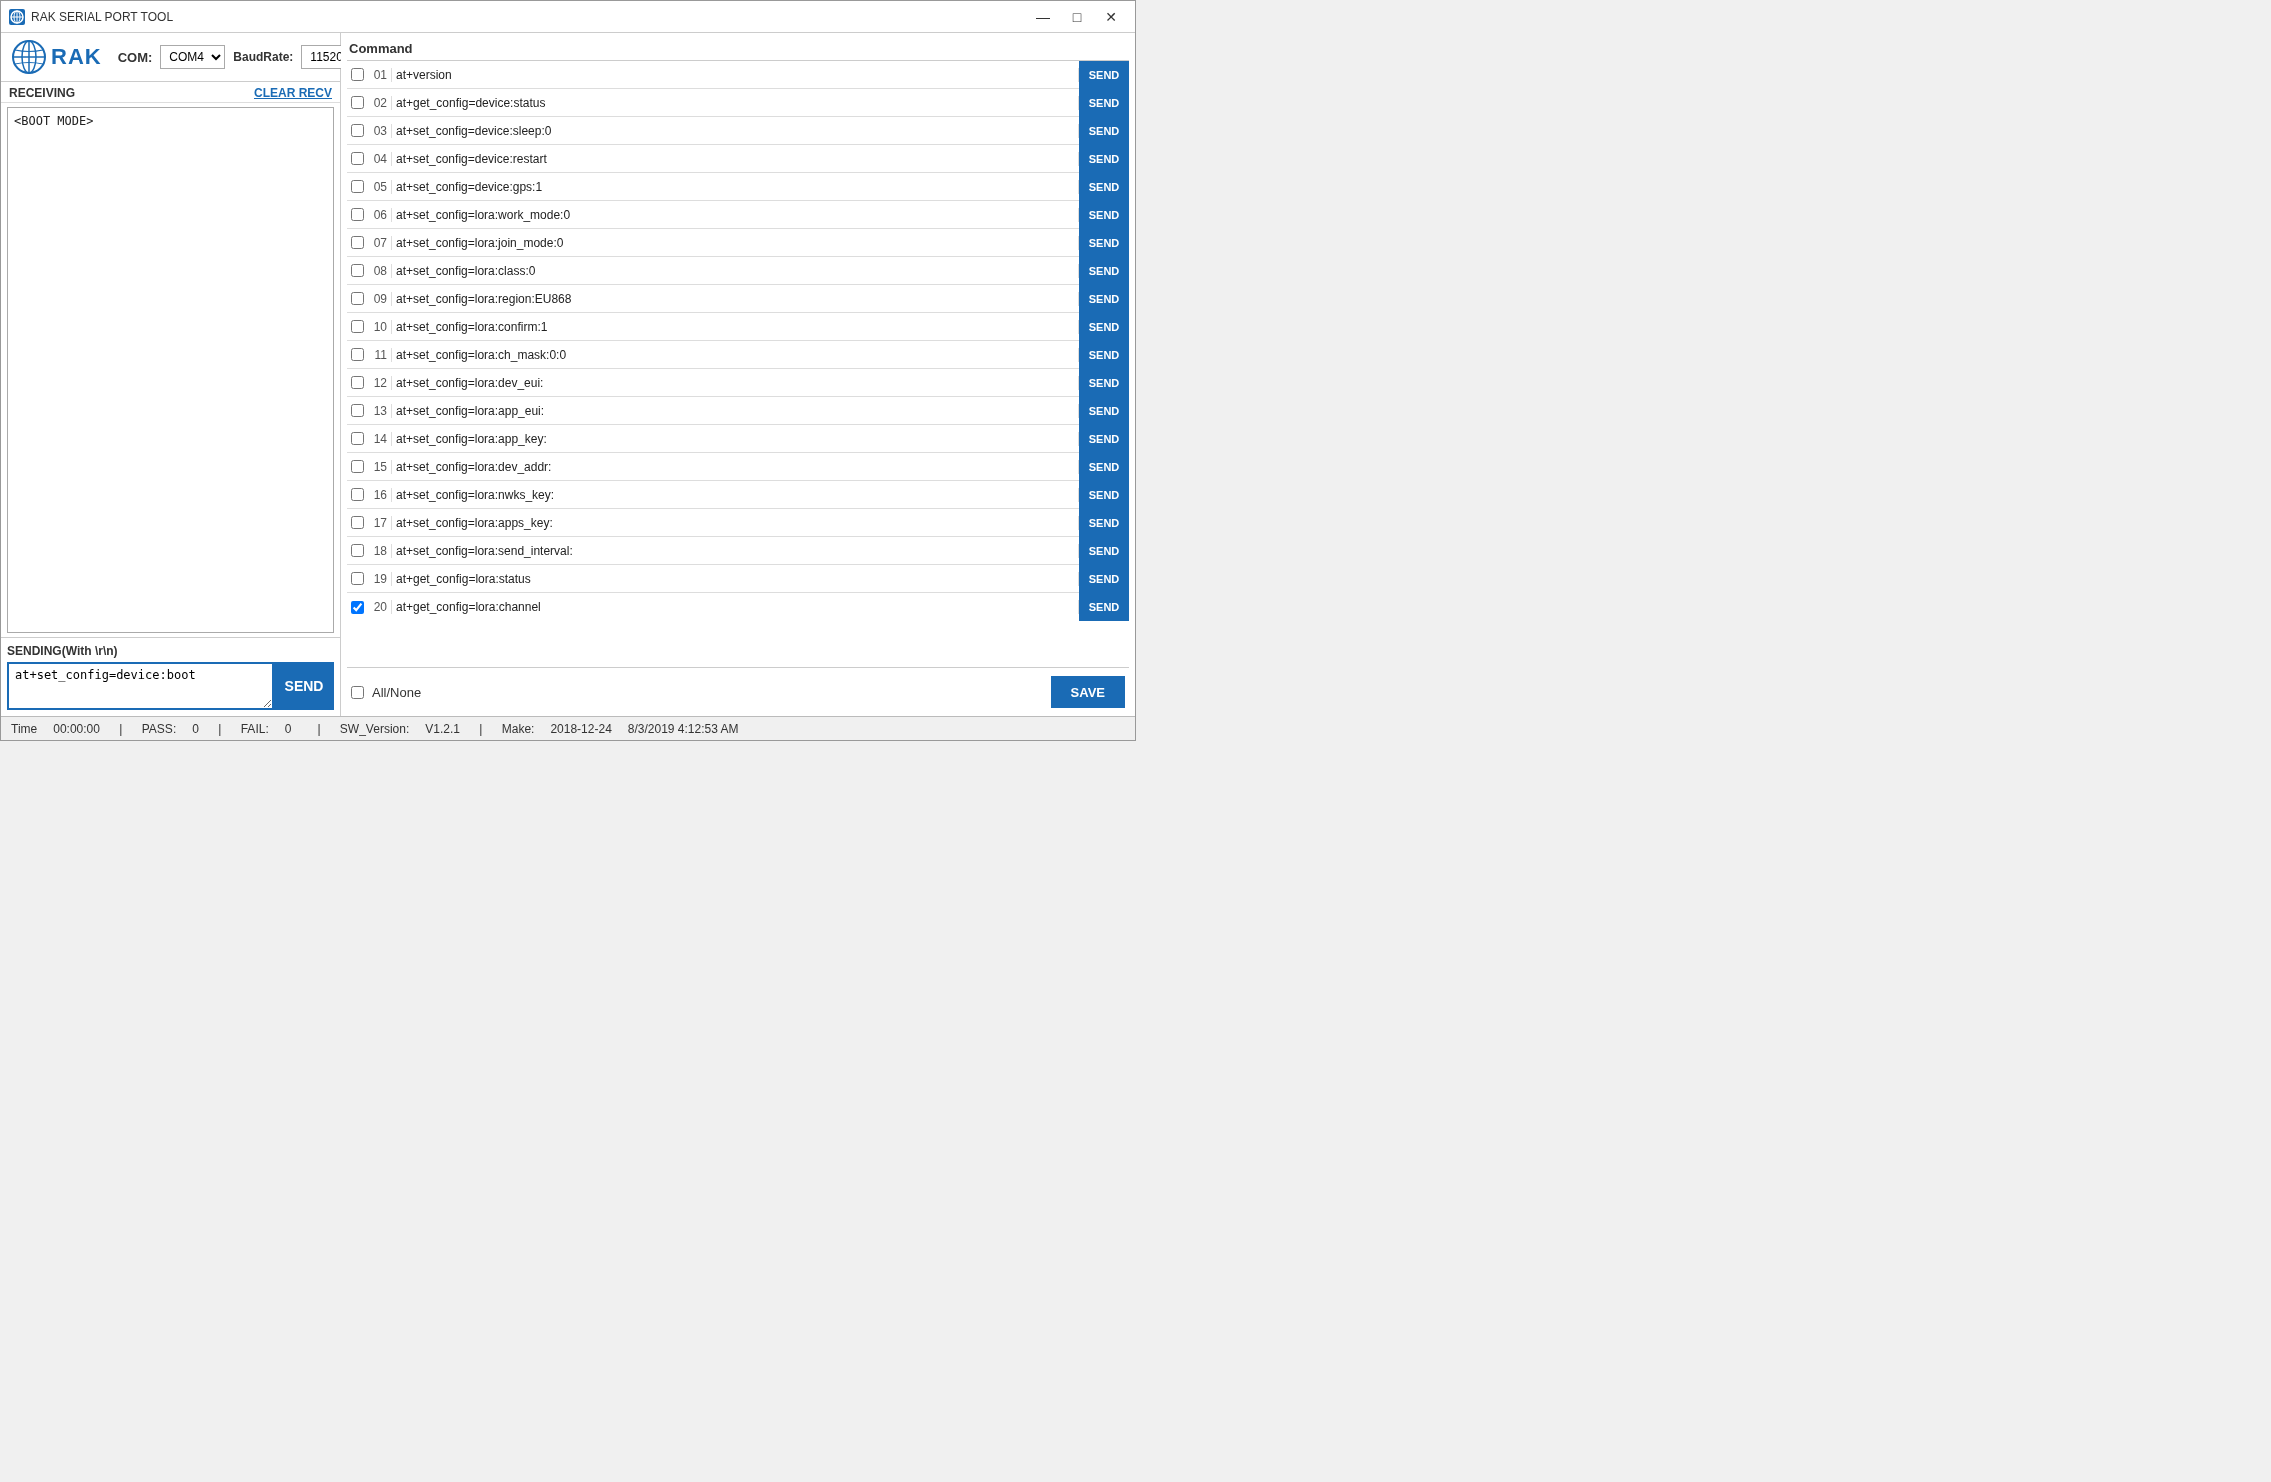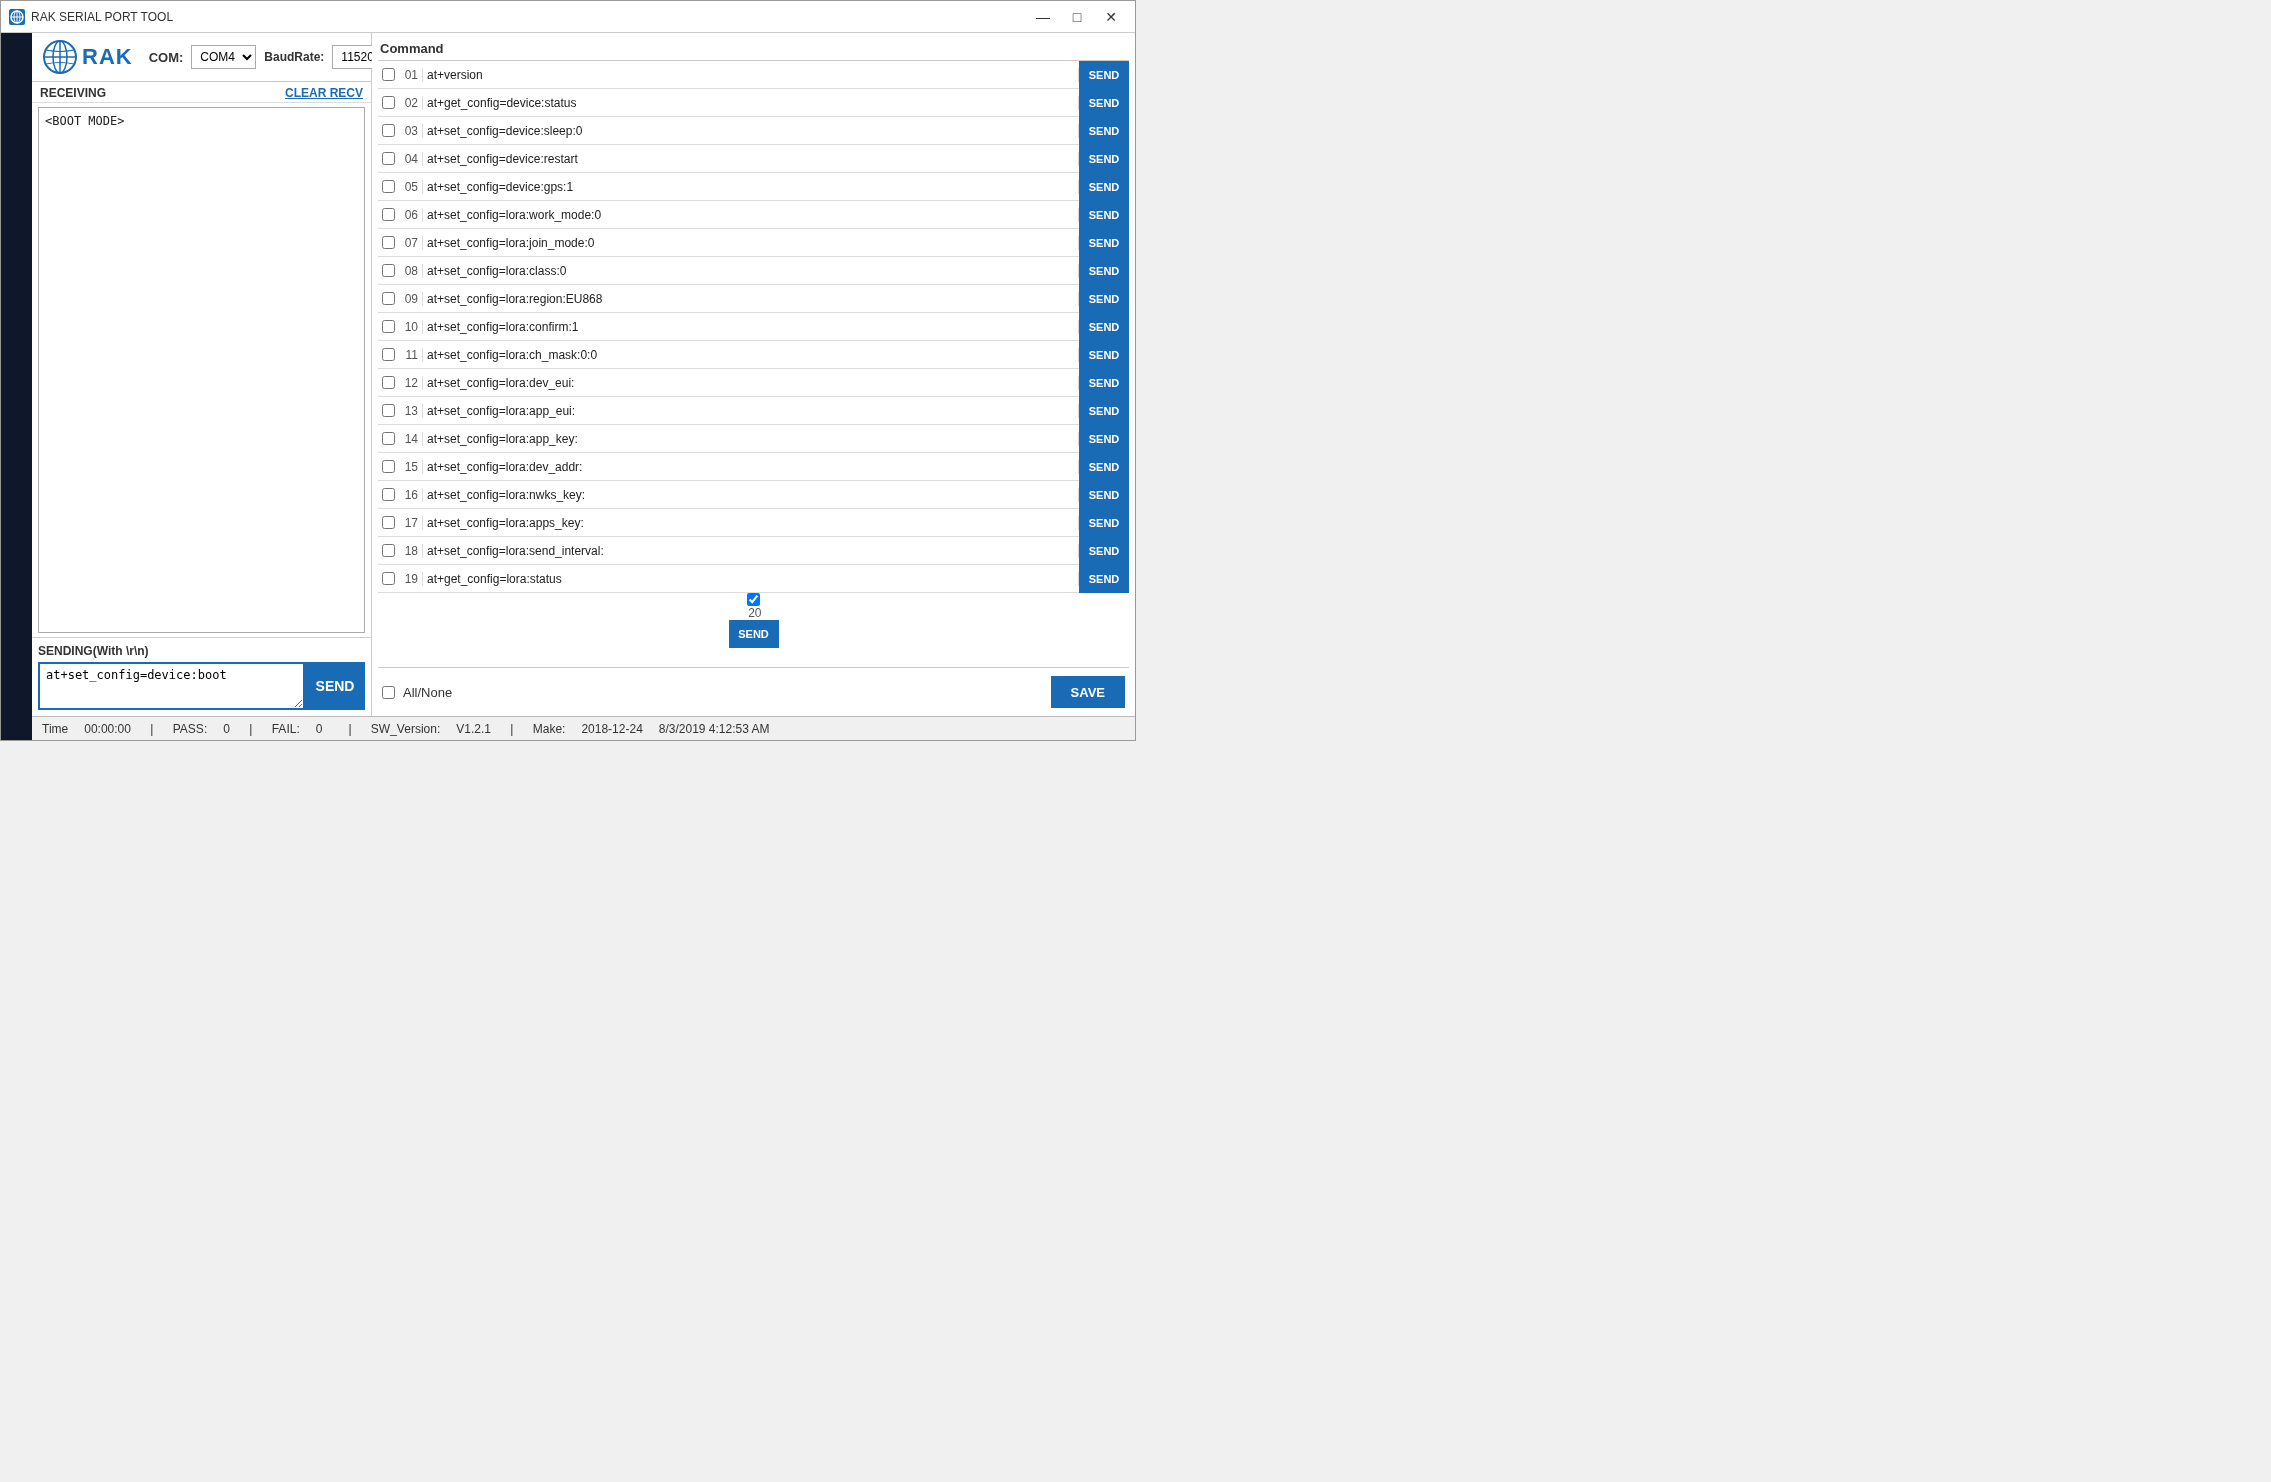--- a/index.html
+++ b/index.html
@@ -226,21 +226,21 @@
     .command-list {
       flex: 1;
       overflow-y: auto;
     }
     .command-row {
       display: flex;
       align-items: center;
       border-bottom: 1px solid #ddd;
       height: 28px;
     }
-    .command-row:last-child { border-bottom: none; flex-direction: column; }
+    .command-row:last-child { border-bottom: none; }
     .cmd-check {
       width: 20px;
       display: flex;
       align-items: center;
       justify-content: center;
       flex-shrink: 0;
     }
     .cmd-check input[type="checkbox"] {
       margin: 0;
       cursor: pointer;
@@ -344,21 +344,21 @@
       </div>
       <span>RAK SERIAL PORT TOOL</span>
     </div>
     <div class="title-bar-controls">
       <button class="title-btn">—</button>
       <button class="title-btn">□</button>
       <button class="title-btn close">✕</button>
     </div>
   </div>
 
-  <div class="window-outer" style="display:flex; flex-direction:column; flex:1; overflow:hidden;padding-left:31px;">
+  <div class="window-outer" style="display:flex; flex-direction:column; flex:1; overflow:hidden;">
     <div class="main-content">
 
       <div class="left-panel">
 
         <div class="toolbar">
           <div class="rak-logo">
             <svg class="rak-globe" viewBox="0 0 36 36">
               <circle cx="18" cy="18" r="16" fill="none" stroke="#1a6bb5" stroke-width="2"></circle>
               <line x1="18" y1="2" x2="18" y2="34" stroke="#1a6bb5" stroke-width="1.5"></line>
               <line x1="2" y1="18" x2="34" y2="18" stroke="#1a6bb5" stroke-width="1.5"></line>

